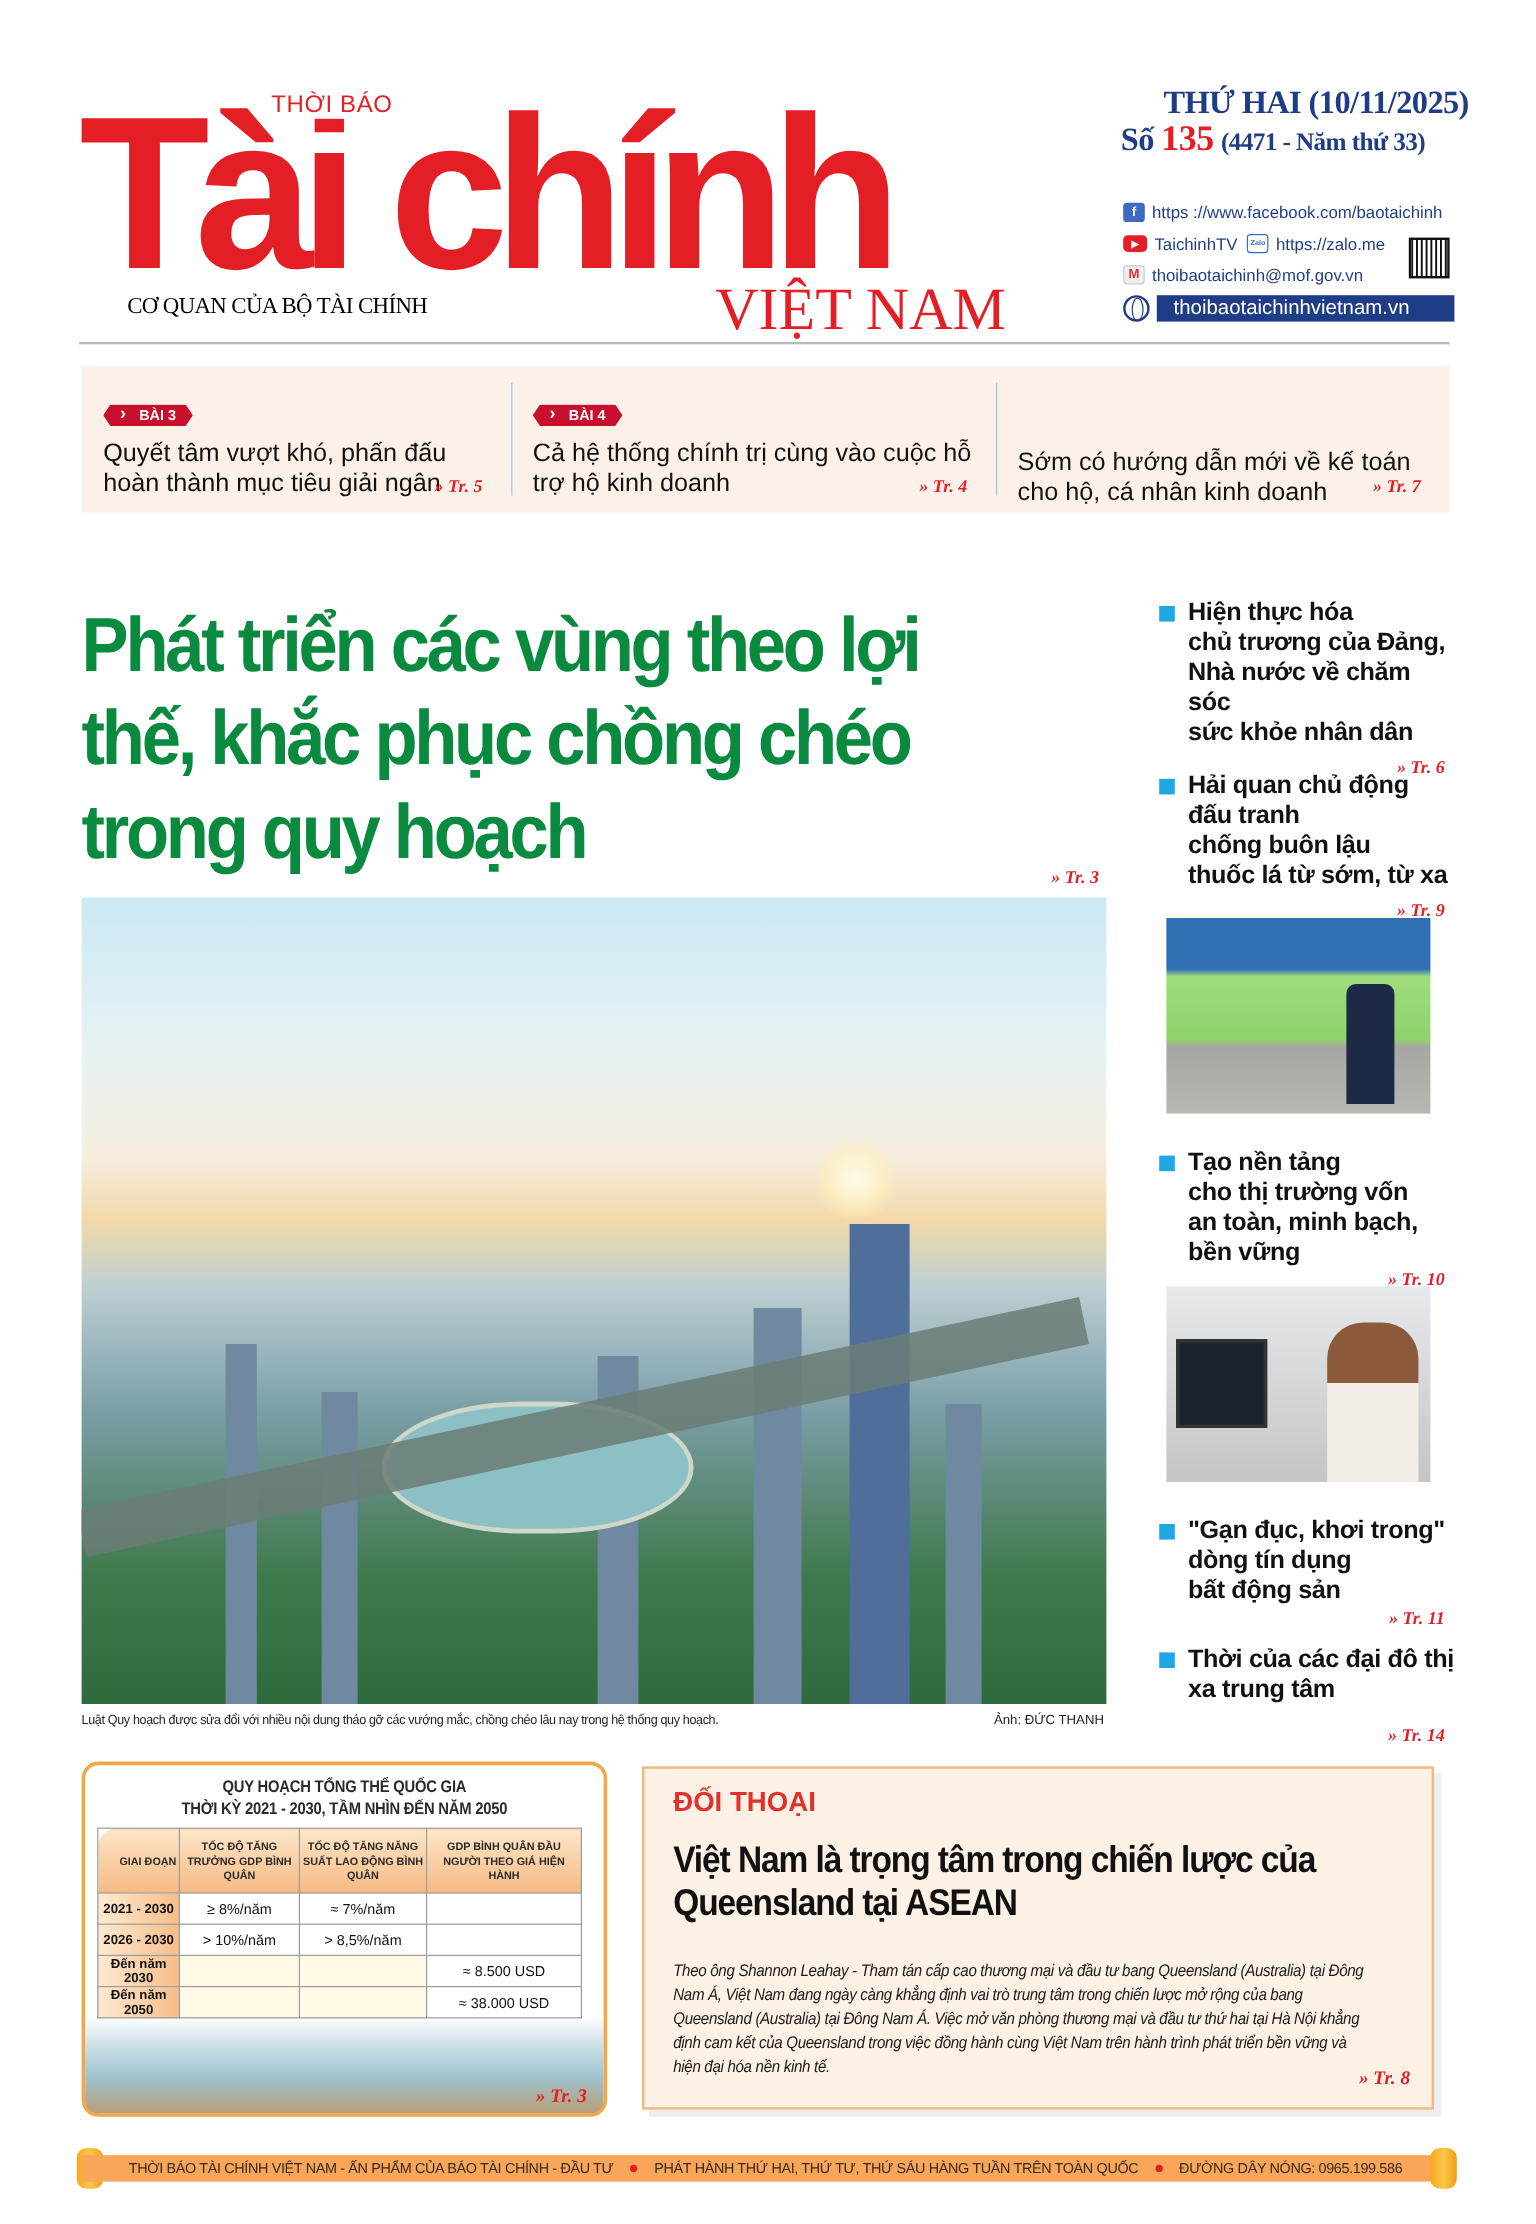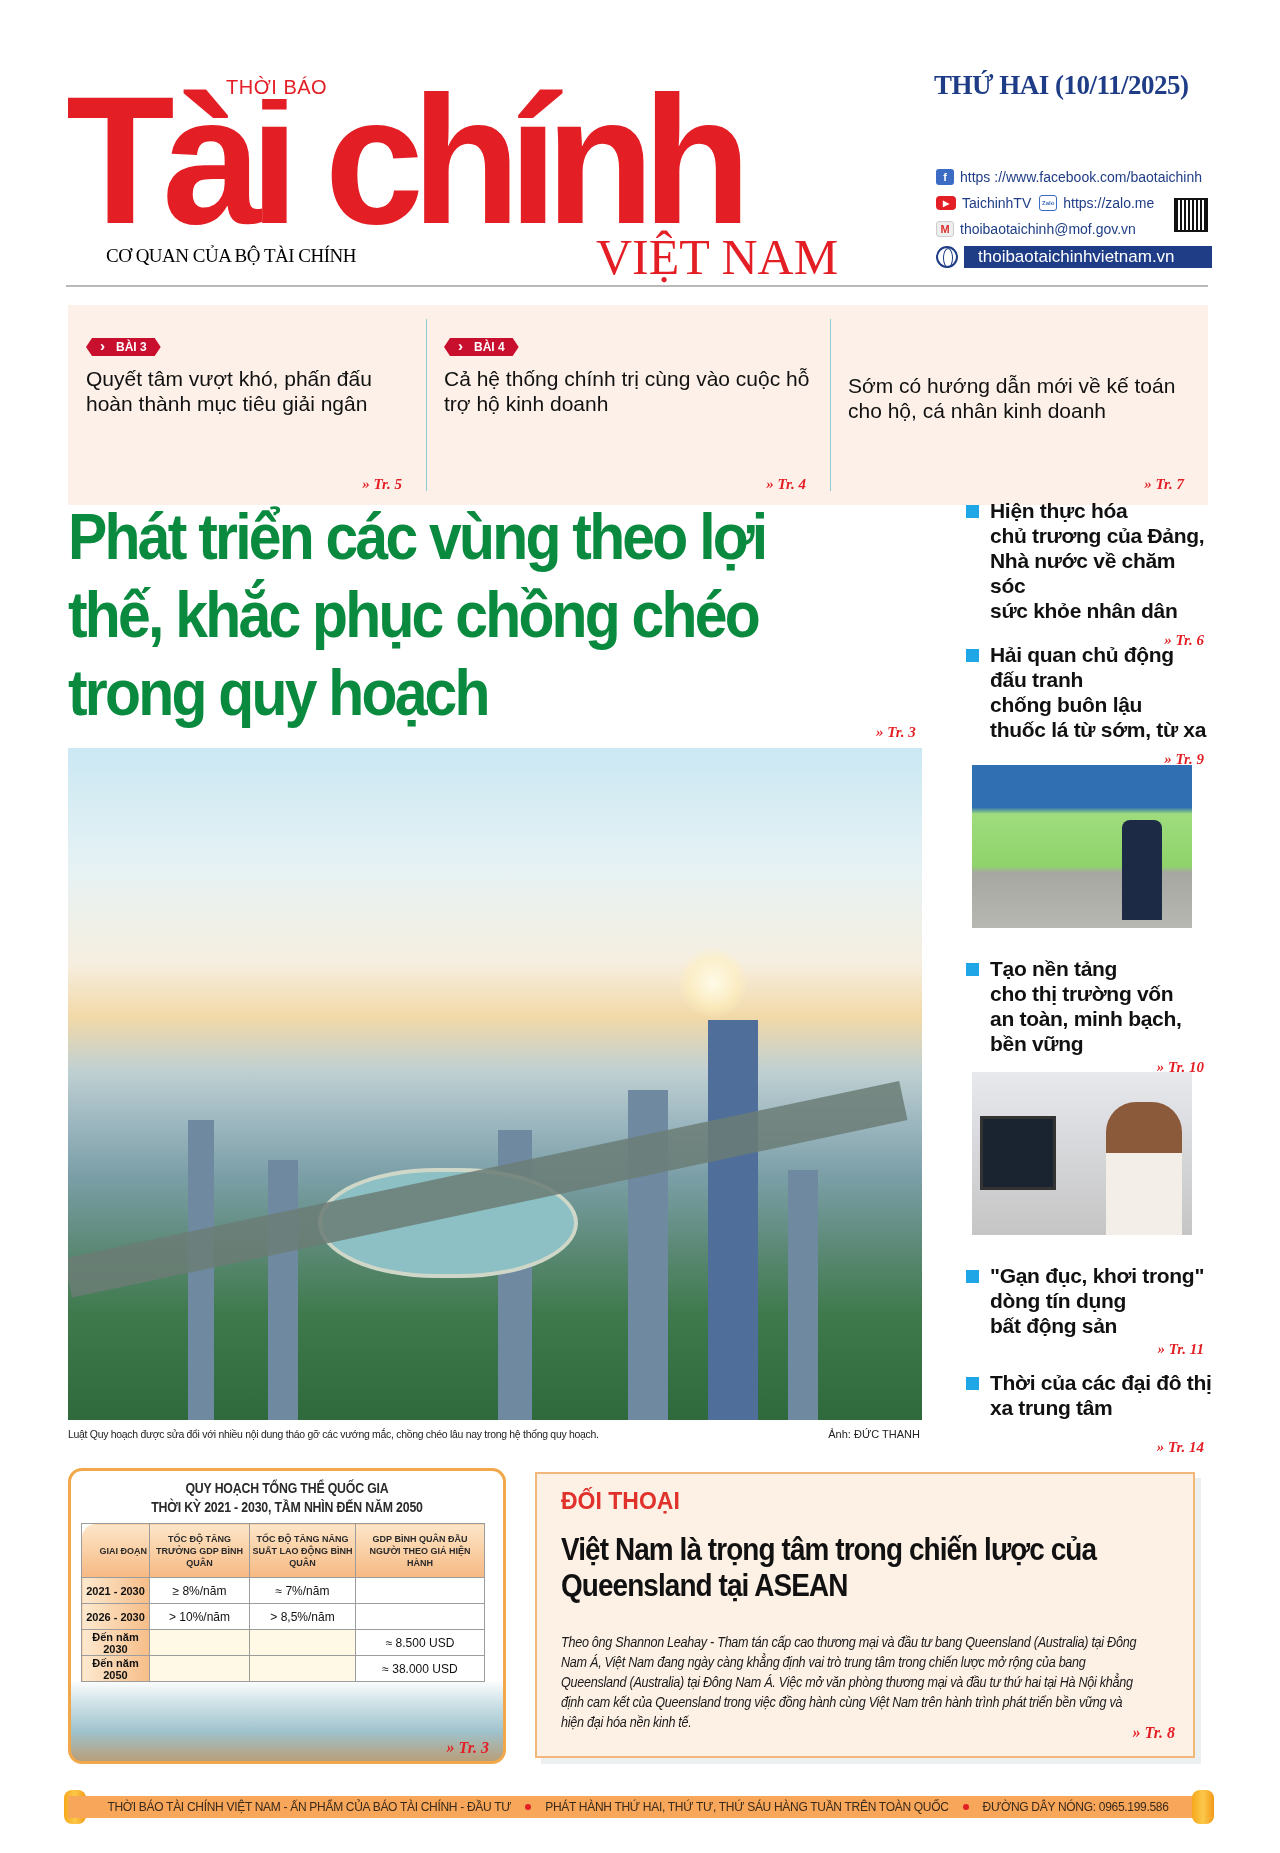--- a/index.html
+++ b/index.html
@@ -23,21 +23,21 @@
     position: absolute; left: 530px; top: 158px;
     font-family: "Liberation Serif", serif; font-size: 50px; color: #e31e24; letter-spacing: 0px;
   }
   .brand-sub {
     position: absolute; left: 40px; top: 175px;
     font-family: "Liberation Serif", serif; font-size: 19px; color: #000000; letter-spacing: -0.5px;
   }
   .rule { position: absolute; left: 66px; top: 285px; width: 1142px; height: 2px; background: #b9b9b9; }
 
   .issue { position: absolute; left: 934px; top: 70px; width: 290px; }
-  .issue-date { font-family: "Liberation Serif", serif; font-weight: 700; font-size: 27px; color: #1f3d86; letter-spacing: -0.5px; white-space: nowrap; }
+  .issue-date { font-family: "Liberation Serif", serif; font-weight: 700; font-size: 27px; color: #1f3d86; letter-spacing: -0.5px; white-space: nowrap; text-align: right; }
   .issue-num { font-family: "Liberation Serif", serif; font-weight: 700; font-size: 27px; color: #1f3d86; letter-spacing: -0.5px; white-space: nowrap; margin-top: -2px; }
   .issue-num .n { color: #e31e24; font-size: 30px; }
   .issue-num .meta { font-size: 21px; }
 
   .contacts { position: absolute; left: 936px; top: 164px; width: 276px; font-size: 14px; color: #1f3d86; }
   .c-row { display: flex; align-items: center; height: 26px; white-space: nowrap; }
   .ico { display: inline-flex; align-items: center; justify-content: center; width: 18px; height: 16px; border-radius: 3px; margin-right: 6px; font-size: 11px; font-weight: 700; color: #fff; flex: none; }
   .ico.fb { background: #3b6bc2; }
   .ico.yt { background: #e31e24; width: 20px; height: 14px; border-radius: 4px; font-size: 8px; }
   .ico.zalo { background: #fff; border: 1px solid #3b6bc2; color: #3b6bc2; font-size: 6px; width: 18px; margin-left: 8px; }
@@ -46,21 +46,21 @@
         background:
           linear-gradient(90deg, #111 25%, transparent 25%, transparent 50%, #111 50%, #111 75%, transparent 75%) 0 0/8px 8px,
           #fff;
         border: 2px solid #111; }
   .web-bar { display: flex; align-items: center; margin-top: 4px; height: 22px; }
   .globe { width: 22px; height: 22px; border-radius: 50%; border: 2px solid #1f3d86; margin-right: 6px; position: relative; flex: none; }
   .globe::before { content: ""; position: absolute; left: 5px; top: 0; width: 8px; height: 18px; border: 1.5px solid #1f3d86; border-radius: 50%; }
   .web-text { background: #1f3d86; color: #fff; font-size: 17px; padding: 1px 14px; flex: 1; height: 22px; line-height: 20px; }
 
   
-  .teasers { position: absolute; left: 68px; top: 305px; width: 1140px; height: 200px; background: #fcf0e8; display: flex; }
+  .teasers { position: absolute; left: 68px; top: 305px; width: 1140px; height: 122px; background: #fcf0e8; display: flex; }
   .teaser { position: relative; flex: 1; padding: 32px 18px 0 18px; }
   .teaser + .teaser::before { content: ""; position: absolute; left: 0; top: 14px; bottom: 14px; width: 1px; background: #8ecfd6; }
   .teaser:nth-child(1) { flex: 0 0 358px; }
   .teaser:nth-child(2) { flex: 0 0 404px; }
   .badge { display: inline-block; position: relative; height: 18px; line-height: 18px; padding: 0 14px 0 30px; background: #c8102e; color: #fff; font-size: 12px; font-weight: 700; clip-path: polygon(8px 0, 100% 0, calc(100% - 6px) 50%, 100% 100%, 8px 100%, 0 50%); clip-path: polygon(6px 0, calc(100% - 6px) 0, 100% 50%, calc(100% - 6px) 100%, 6px 100%, 0 50%); }
   .badge::before { content: "›"; position: absolute; left: 14px; top: -1px; color: #fff; font-size: 15px; }
   .teaser-title { font-size: 21px; line-height: 25px; color: #111; margin-top: 10px; }
   .teaser:nth-child(3) .teaser-title { margin-top: 36px; }
   .pref { font-family: "Liberation Serif", serif; font-weight: 700; color: #e31e24; font-size: 15px; white-space: nowrap; font-style: italic; }
   .teaser .pref { position: absolute; right: 24px; bottom: 12px; }
@@ -123,20 +123,25 @@
 
 <div class="masthead">
   <div class="brand-big">Tài chính</div>
   <div class="brand-small">THỜI BÁO</div>
   <div class="brand-sub">CƠ QUAN CỦA BỘ TÀI CHÍNH</div>
   <div class="brand-country">VIỆT NAM</div>
 </div>
 
 <div class="issue">
   <div class="issue-date">THỨ HAI (10/11/2025)</div>
+  <div class="issue-num">
+    <span>Số</span>
+    <span class="n">135</span>
+    <span class="meta">(4471 - Năm thứ 33)</span>
+  </div>
 </div>
 
 <div class="contacts">
   <div class="c-row">
     <span class="ico fb">f</span>
     <span>https ://www.facebook.com/baotaichinh</span>
   </div>
   <div class="c-row">
     <span class="ico yt">▶</span>
     <span>TaichinhTV</span>

